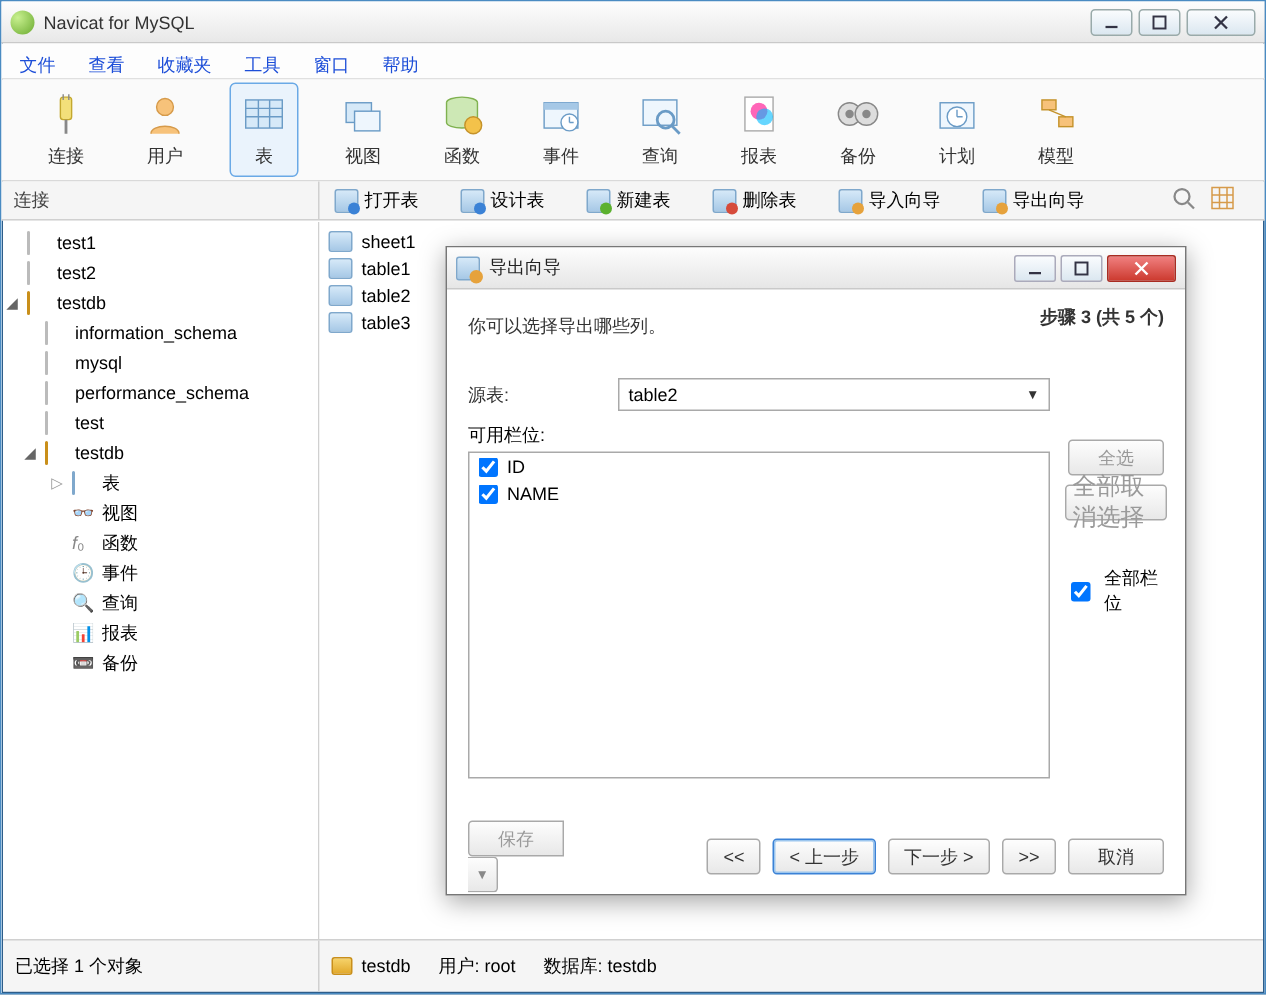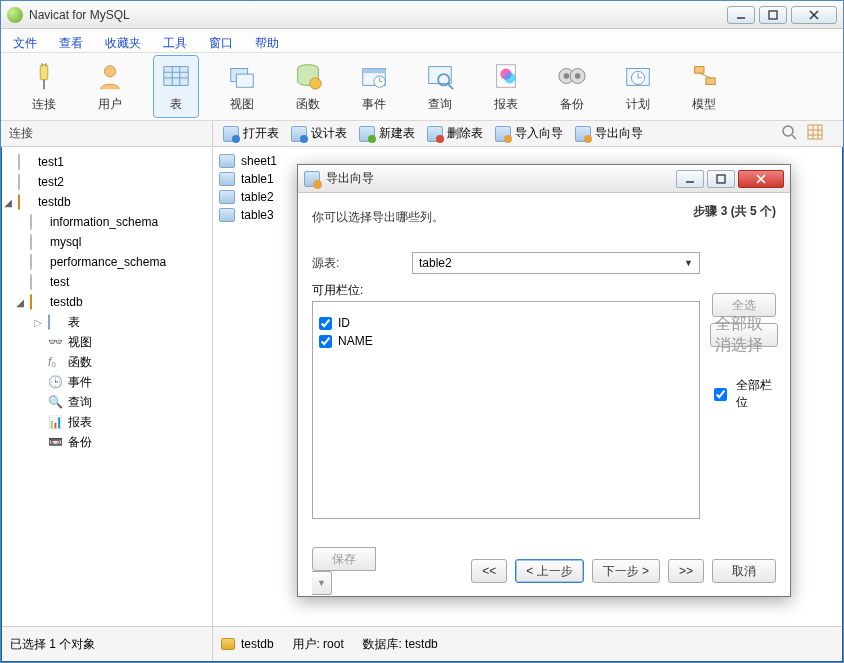--- a/index.html
+++ b/index.html
@@ -19,21 +19,21 @@
   
   .bigtoolbar { height:68px; display:flex; align-items:center; gap:20px; padding:0 20px; background:#fafafa; border-bottom:1px solid #d9d9d9;}
   .bigbtn { width:46px; display:flex; flex-direction:column; align-items:center; gap:4px; cursor:default;}
   .bigbtn.active { border:1px solid #6aa9e6; background:#eaf3fc; border-radius:4px; padding:4px 6px; width:auto;}
   .bigicon { width:32px; height:32px; display:flex; align-items:center; justify-content:center; }
   .bigicon svg { width:30px; height:30px; }
   .biglabel { color:#333;}
   
   .secrow { height:26px; display:flex; align-items:stretch; border-bottom:1px solid #d0d0d0; background:#f5f5f5;}
   .secrow .lbl { width:212px; padding-left:8px; display:flex; align-items:center; color:#444; border-right:1px solid #d0d0d0;}
-  .sectoolbar { flex:1; display:flex; align-items:center; gap:12px; padding:0 10px;}
+  .sectoolbar { flex:1; display:flex; align-items:center; gap:28px; padding:0 10px;}
   .secbtn { display:flex; align-items:center; gap:4px; cursor:default;}
   .secicon { width:16px; height:16px; background:linear-gradient(#d6e9f8,#a6c8e6); border:1px solid #7fa8cc; border-radius:2px; position:relative;}
   .secicon::after{content:""; position:absolute; right:-2px; bottom:-2px; width:8px; height:8px; border-radius:50%; background:#5bb12f;}
   .secicon.blue::after{background:#3b82d6;}
   .secicon.red::after{background:#d64b3b;}
   .secicon.orn::after{background:#e6a23c;}
   .secrow .spacer { flex:1;}
   .secrow .ricons { display:flex; align-items:center; gap:10px; padding-right:10px; color:#777;}
   .ricons svg { width:16px; height:16px; }
   
@@ -65,21 +65,21 @@
   .dlg-winbtns{display:flex;gap:3px;}
   .dlg-winbtn{width:28px;height:18px;border:1px solid #aab;border-radius:2px;background:linear-gradient(#fafcfe,#dbe7f0);display:flex;align-items:center;justify-content:center;}
   .dlg-winbtn.close{width:46px;background:linear-gradient(#f08080,#cc3a2f);border-color:#a82c22;color:#fff;}
   .dlg-body{padding:10px 14px 0 14px;}
   .dlg-step{position:absolute;right:14px;top:38px;font-weight:bold;color:#333;}
   .dlg-instr{padding:6px 0 26px 0;color:#333;}
   .dlg-row{display:flex;align-items:center;margin-bottom:6px;}
   .dlg-row label{width:100px;color:#333;}
   .combo{flex:1;height:22px;border:1px solid #a9a9a9;background:#fff;display:flex;align-items:center;padding:0 6px;justify-content:space-between;}
   .combo .arr{font-size:9px;color:#333;}
-  .fieldbox{border:1px solid #a9a9a9;height:218px;background:#fff;margin-top:2px;padding:12px 6px;}
+  .fieldbox{border:1px solid #a9a9a9;height:218px;background:#fff;margin-top:2px;padding:0 6px;}
   .chk{display:flex;align-items:center;gap:6px;height:18px;}
   .chk input{margin:0;}
   .rightbtns{position:absolute;right:12px;top:128px;width:68px;display:flex;flex-direction:column;gap:6px;align-items:center;}
   .btn{min-width:64px;height:24px;border:1px solid #a9a9a9;background:linear-gradient(#fdfdfd,#e8e8e8);border-radius:3px;display:flex;align-items:center;justify-content:center;padding:0 10px;color:#333;cursor:default;}
   .btn.disabled{color:#9a9a9a;}
   .btn.primary{border:1px solid #3b82d6;box-shadow:0 0 0 1px #9cc6ee inset;}
   .allcols{display:flex;align-items:center;gap:6px;margin-top:8px;}
   .dlg-footer{position:absolute;left:0;right:0;bottom:0;height:50px;border-top:0;display:flex;align-items:center;padding:0 14px;gap:8px;}
   .dlg-footer .save-wrap{display:flex;flex-direction:column;}
   .dlg-footer .save-wrap .btn{border-radius:3px 0 0 3px;}

